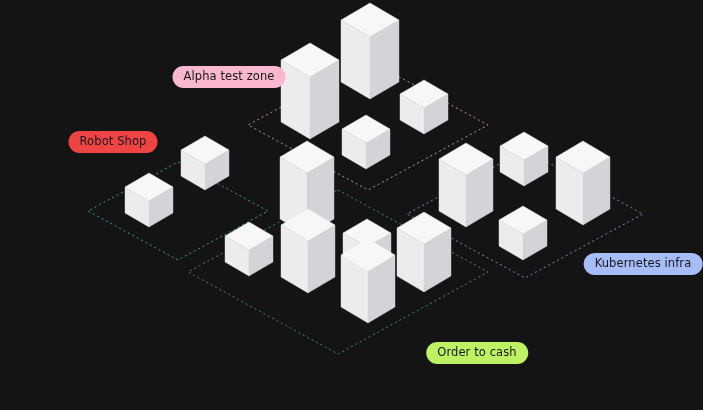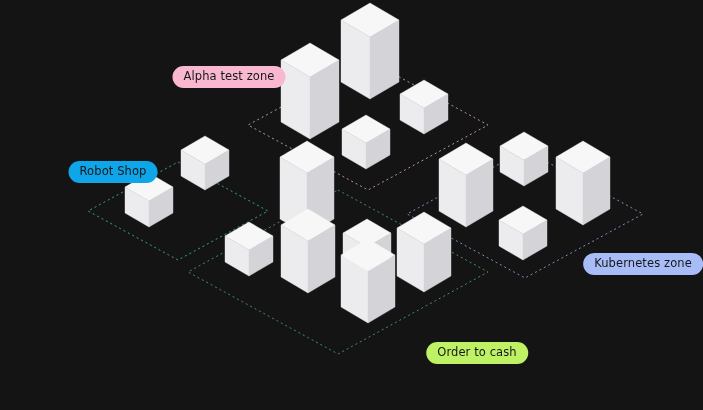--- a/index.html
+++ b/index.html
@@ -125,17 +125,17 @@
         <polygon points="308,209 335,225 308,241 281,225" fill="#f7f7f8" stroke="#f7f7f8" stroke-width="0.4"></polygon>
       </g>
       <g>
         <polygon points="341,307 368,323 368,271 341,255" fill="#ececee" stroke="#ececee" stroke-width="0.4"></polygon>
         <polygon points="368,323 395,307 395,255 368,271" fill="#d3d3d8" stroke="#d3d3d8" stroke-width="0.4"></polygon>
         <polygon points="368,239 395,255 368,271 341,255" fill="#f7f7f8" stroke="#f7f7f8" stroke-width="0.4"></polygon>
       </g>
     </svg>
   <div id="labels">
       <div class="zone-label" style="left: 229px; top: 77px; background: rgb(249, 184, 208); color: rgb(23, 23, 27);">Alpha test zone</div>
-      <div class="zone-label" style="left: 113px; top: 172px; background: #0ea5e9; color: rgb(23, 23, 27); text-align: center;">Robot Shop</div>
-      <div class="zone-label" style="left: 643px; top: 264px; background: rgb(168, 189, 247); color: rgb(23, 23, 27);">Kubernetes zone</div>
+      <div class="zone-label" style="left: 113px; top: 142px; background: #ef4444; color: rgb(23, 23, 27); text-align: center;">Robot Shop</div>
+      <div class="zone-label" style="left: 643px; top: 264px; background: rgb(168, 189, 247); color: rgb(23, 23, 27);">Kubernetes infra</div>
       <div class="zone-label" style="left: 477px; top: 353px; background: #bef264; color: rgb(23, 23, 27);">Order to cash</div>
     </div>
 </div>
 
 </body></html>

